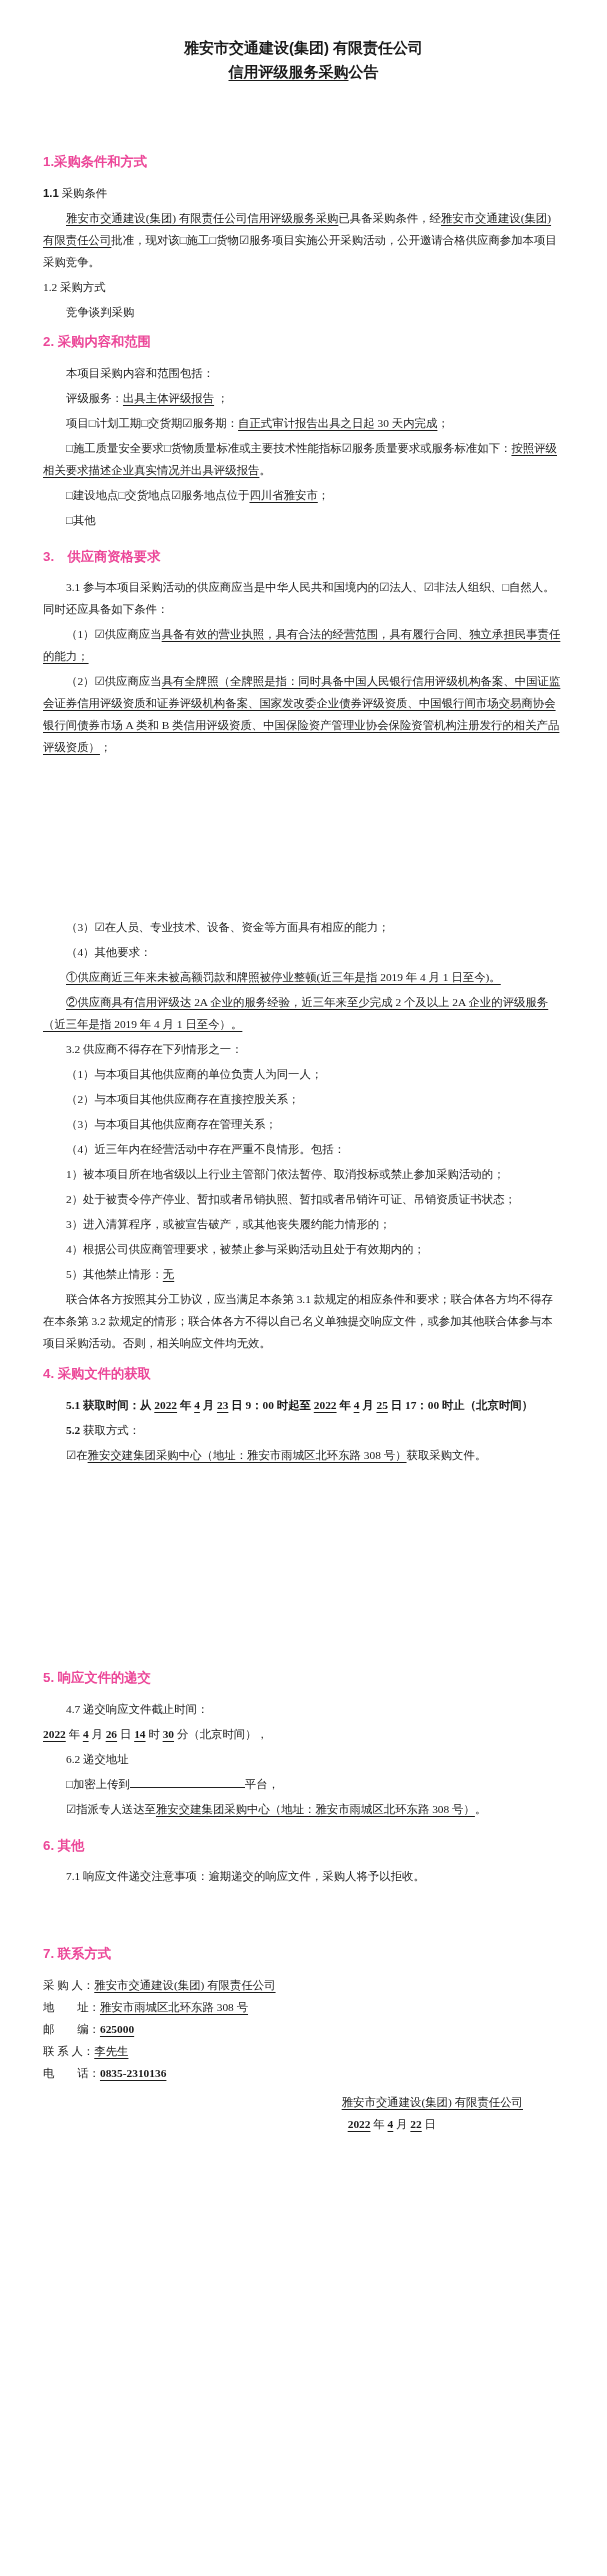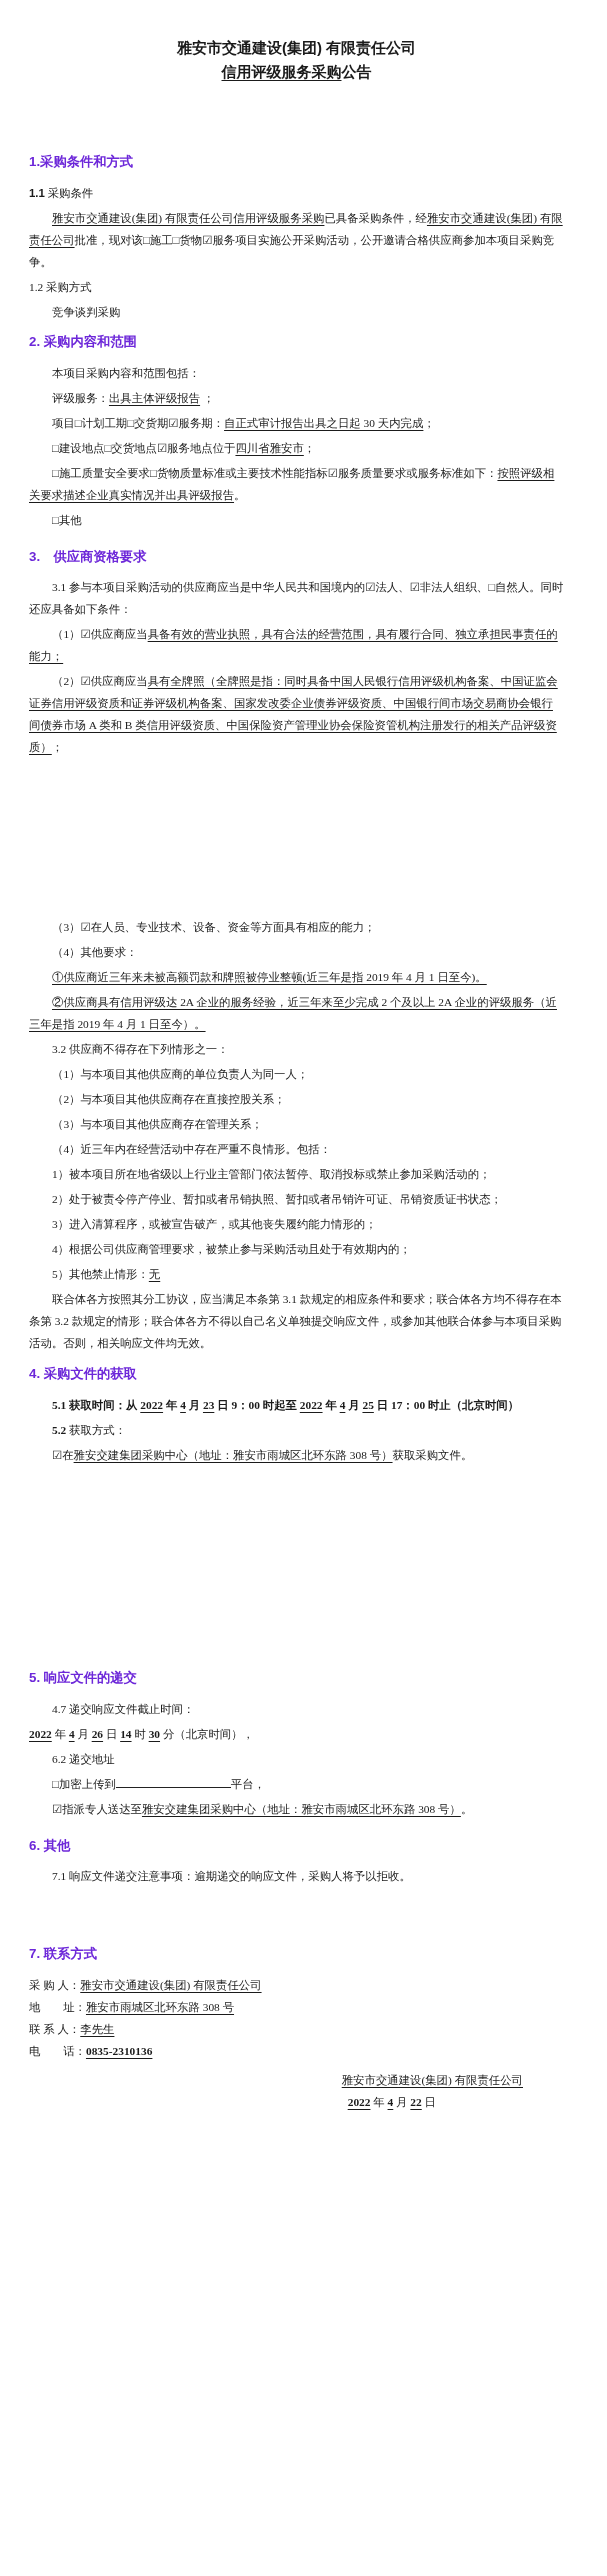--- a/index.html
+++ b/index.html
@@ -1,33 +1,33 @@
 <!DOCTYPE html>
 <html style="font-size:12px"><head>
 <meta charset="utf-8">
 <style>
   html,body{margin:0;padding:0;background:#ffffff;}
   .page{
     width:607px;height:2576px;overflow:hidden;box-sizing:border-box;
     background:#ffffff;color:#1b1b1b;
-    padding:36px 43px 0 29px;
+    padding:36px 43px 0 43px;
     font-family:"Liberation Serif","DejaVu Serif",serif;
     font-size:11.4px;line-height:22px;
   }
   .title{
     text-align:center;
     font-family:"Liberation Sans","DejaVu Sans",sans-serif;
     font-weight:bold;font-size:15px;line-height:23.5px;
     margin:0;
   }
   .title-block{margin-bottom:70px;}
   .h1{
     font-family:"Liberation Sans","DejaVu Sans",sans-serif;
     font-weight:bold;font-size:13.3px;line-height:18px;
-    margin:10.6px 0 10.6px 0;color:#6d28d9;
+    margin:10.6px 0 10.6px 0;color:#ec4899;
   }
   .h1.tight{margin-top:17px;}
   .sublabel{margin:0 0;}
   .sublabel .num{font-family:"Liberation Sans","DejaVu Sans",sans-serif;font-weight:bold;}
   .para{margin:3px 0;text-indent:23px;}
   .para.noindent{text-indent:0;}
   .para.bold{font-weight:bold;}
   .u{text-decoration:underline;text-underline-offset:3px;text-decoration-thickness:0.8px;}
   .b{font-weight:bold;}
   .blankline{display:inline-block;width:115px;border-bottom:0.8px solid #222;height:10.6px;vertical-align:baseline;}
@@ -56,22 +56,22 @@
   <p class="para"><span class="u">雅安市交通建设(集团) 有限责任公司信用评级服务采购</span><span>已具备采购条件，经</span><span class="u">雅安市交通建设(集团) 有限责任公司</span><span>批准，现对该□施工□货物☑服务项目实施公开采购活动，公开邀请合格供应商参加本项目采购竞争。</span></p>
 
   <div class="sublabel">1.2 采购方式</div>
   <p class="para">竞争谈判采购</p>
 
   <div class="h1">2. 采购内容和范围</div>
 
   <p class="para">本项目采购内容和范围包括：</p>
   <p class="para"><span>评级服务：</span><span class="u">出具主体评级报告</span><span> ；</span></p>
   <p class="para"><span>项目□计划工期□交货期☑服务期：</span><span class="u">自正式审计报告出具之日起 30 天内完成</span><span>；</span></p>
+  <p class="para"><span>□施工质量安全要求□货物质量标准或主要技术性能指标☑服务质量要求或服务标准如下：</span><span class="u">按照评级相关要求描述企业真实情况并出具评级报告</span><span>。</span></p>
   <p class="para"><span>□建设地点□交货地点☑服务地点位于</span><span class="u">四川省雅安市</span><span>；</span></p>
-  <p class="para"><span>□施工质量安全要求□货物质量标准或主要技术性能指标☑服务质量要求或服务标准如下：</span><span class="u">按照评级相关要求描述企业真实情况并出具评级报告</span><span>。</span></p>
   <p class="para">□其他</p>
 
   <div class="h1 tight">3.　供应商资格要求</div>
 
   <p class="para">3.1 参与本项目采购活动的供应商应当是中华人民共和国境内的☑法人、☑非法人组织、□自然人。同时还应具备如下条件：</p>
   <p class="para"><span>（1）☑供应商应当</span><span class="u">具备有效的营业执照，具有合法的经营范围，具有履行合同、独立承担民事责任的能力；</span></p>
   <p class="para"><span>（2）☑供应商应当</span><span class="u">具有全牌照（全牌照是指：同时具备中国人民银行信用评级机构备案、中国证监会证券信用评级资质和证券评级机构备案、国家发改委企业债券评级资质、中国银行间市场交易商协会银行间债券市场 A 类和 B 类信用评级资质、中国保险资产管理业协会保险资管机构注册发行的相关产品评级资质）</span><span>；</span></p>
 
   <div class="gap-a"></div>
 
@@ -113,20 +113,21 @@
 
   <div class="h1 tight">6. 其他</div>
   <p class="para">7.1 响应文件递交注意事项：逾期递交的响应文件，采购人将予以拒收。</p>
 
   <div class="gap-c"></div>
 
   <div class="h1">7. 联系方式</div>
 
   <div class="contact-row"><span>采 购 人：</span><span class="u">雅安市交通建设(集团) 有限责任公司</span></div>
   <div class="contact-row"><span>地　　址：</span><span class="u">雅安市雨城区北环东路 308 号</span></div>
+  <div class="contact-row"><span>邮　　编：</span><span class="u b">625000</span></div>
   <div class="contact-row"><span>联 系 人：</span><span class="u">李先生</span></div>
   <div class="contact-row"><span>电　　话：</span><span class="u b">0835-2310136</span></div>
 
   <div class="sig-block">
     <div class="sig-company"><span class="u">雅安市交通建设(集团) 有限责任公司</span></div>
     <div class="sig-date"><span class="u b">2022</span><span> 年 </span><span class="u b">4</span><span> 月 </span><span class="u b">22</span><span> 日</span></div>
   </div>
 
 </div>
 

